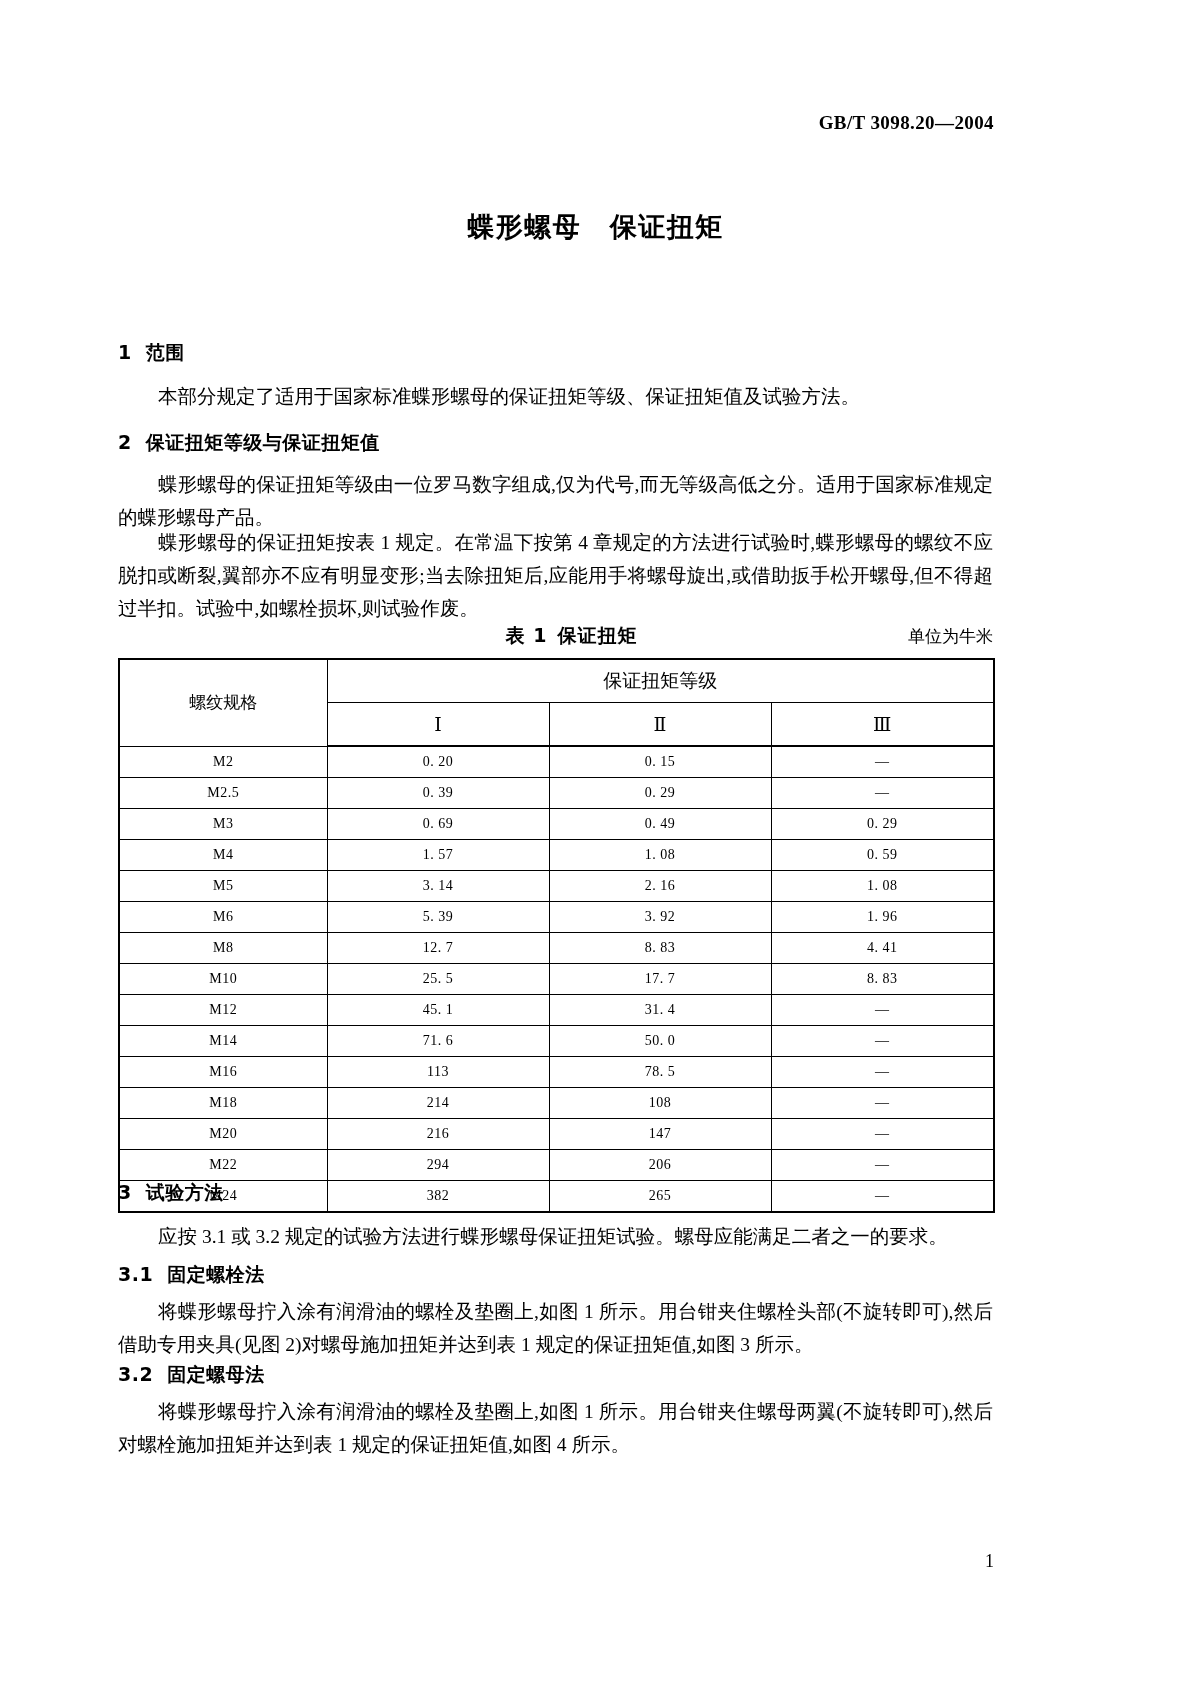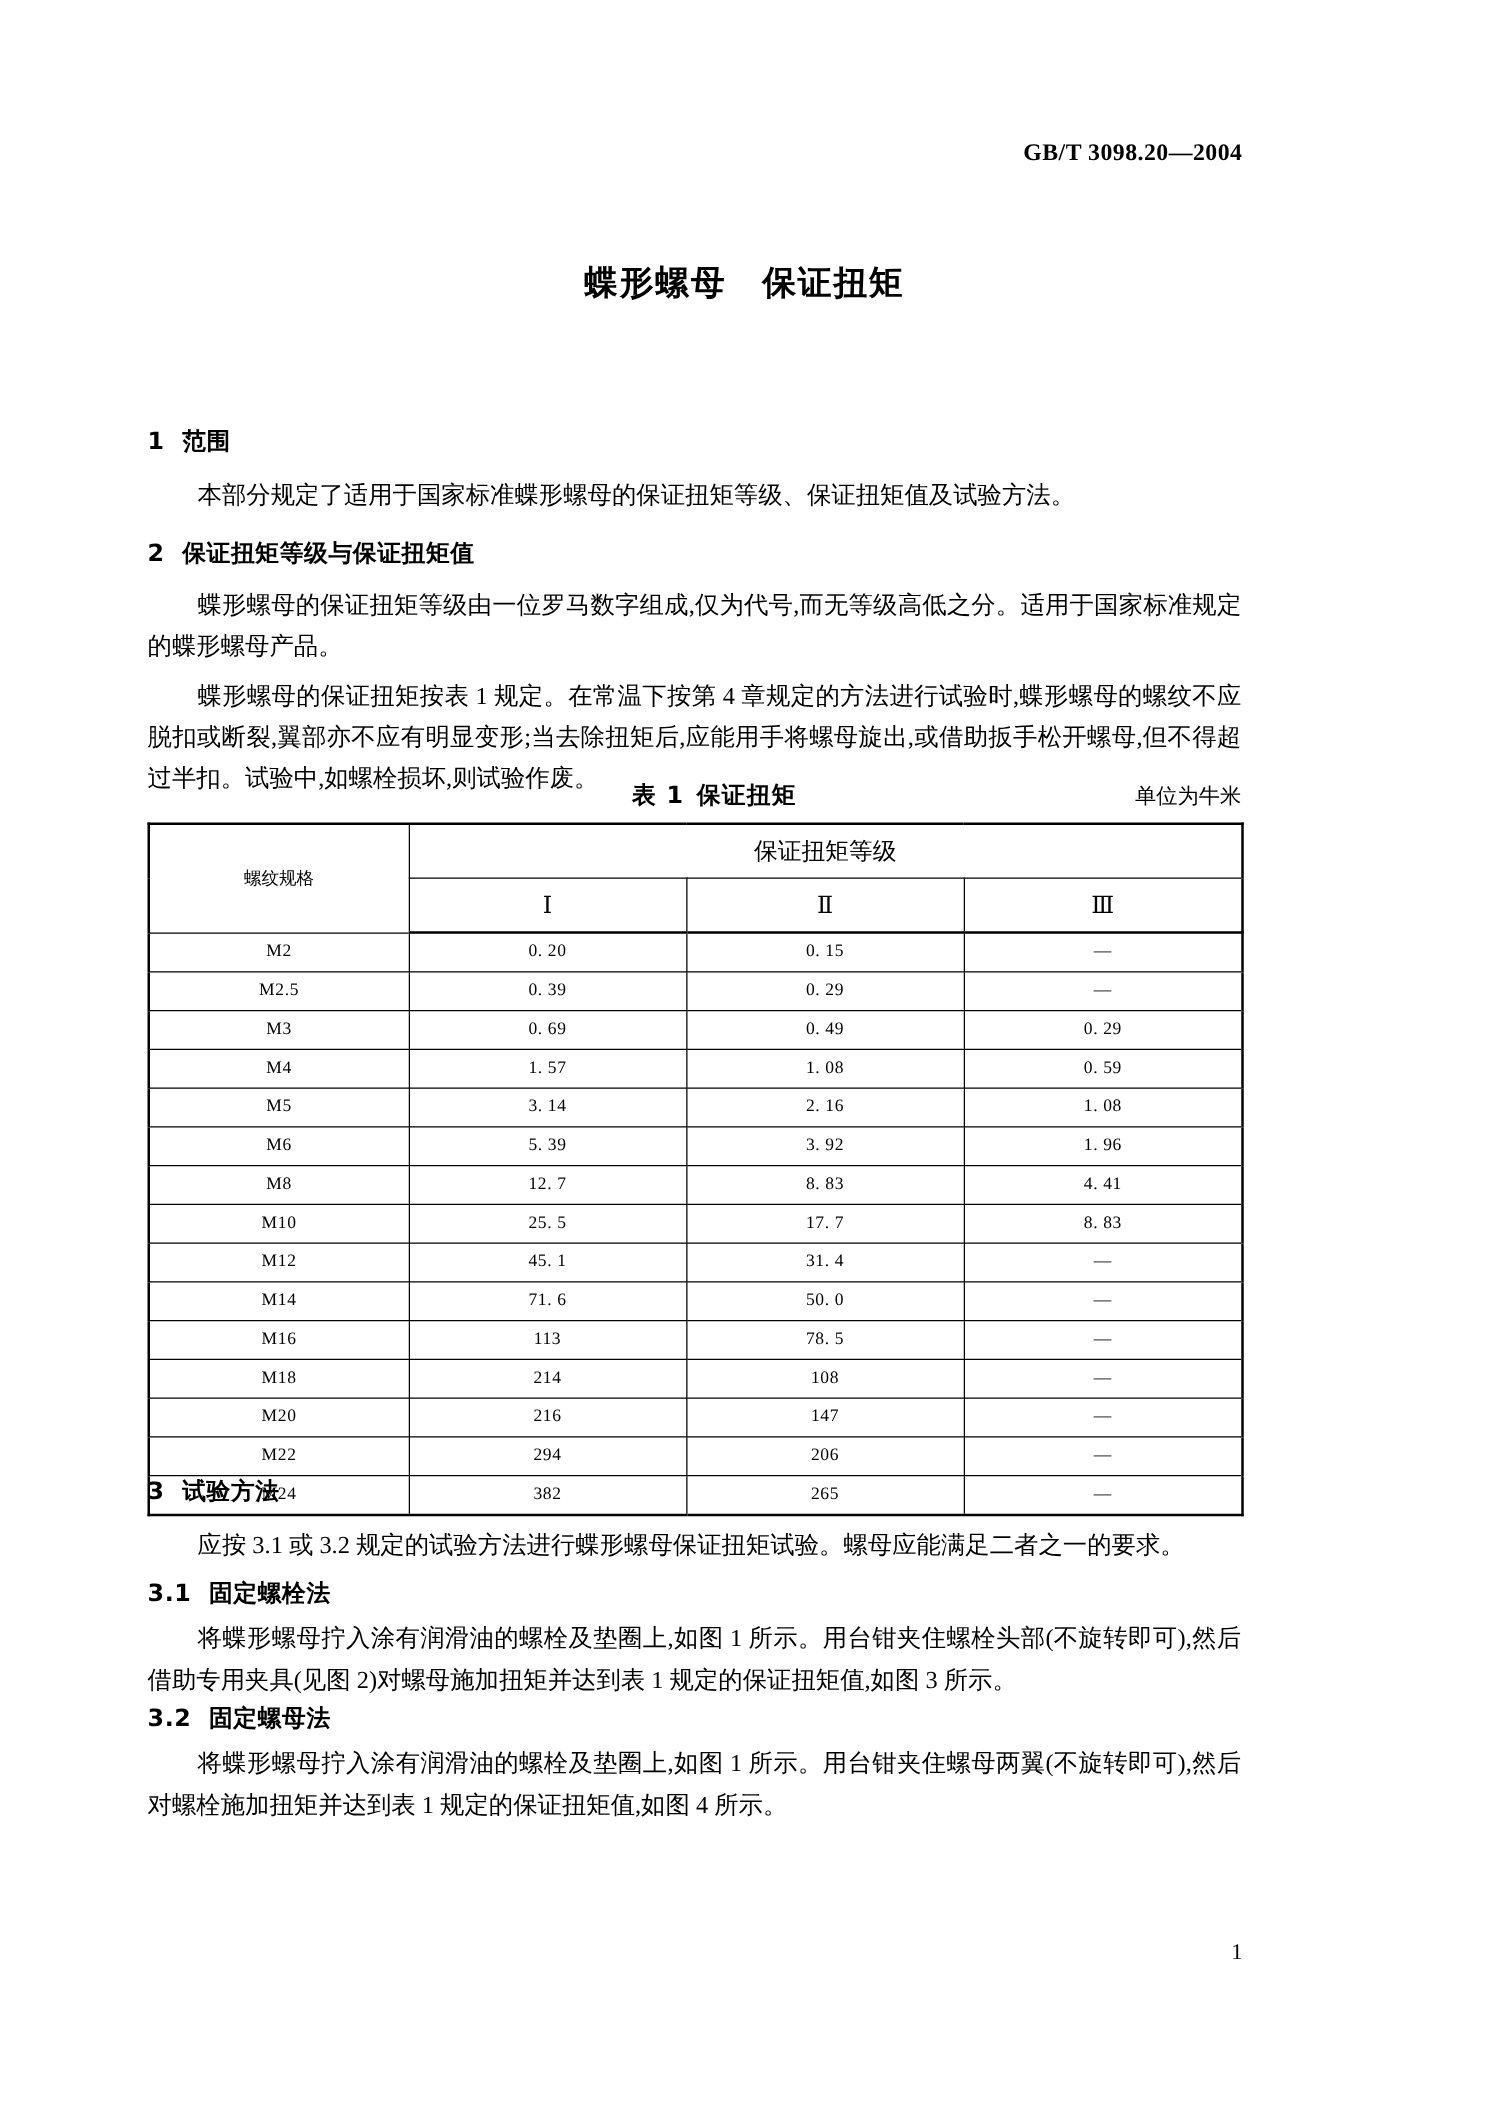--- a/index.html
+++ b/index.html
@@ -65,21 +65,21 @@
     font-size: 19px;
     margin: 0;
     padding: 0;
     letter-spacing: 0.5px;
   }
   .h-sec .num { margin-right: 14px; font-weight: bold; }
   .sec1 { position: absolute; top: 0px; left: 0px; }
   .p1   { position: absolute; top: 40px; left: 0px; width: 875px; }
   .sec2 { position: absolute; top: 90px; left: 0px; }
   .p2   { position: absolute; top: 128px; left: 0px; width: 875px; }
-  .p3   { position: absolute; top: 201px; left: 0px; width: 875px; }
+  .p3   { position: absolute; top: 186px; left: 0px; width: 875px; }
 
   p.body-p {
     margin: 0;
     font-size: 19.5px;
     line-height: 33px;
     text-align: justify;
     text-justify: inter-ideograph;
     letter-spacing: 0px;
   }
   p.body-p.indent { text-indent: 40px; }
@@ -129,21 +129,21 @@
     padding: 0;
     height: 30px;
     vertical-align: middle;
   }
   .torque-table .outer-top td,
   .torque-table .outer-top th { border-top: 2px solid #000; }
   .torque-table td.left-edge, .torque-table th.left-edge { border-left: 2px solid #000; }
   .torque-table td.right-edge, .torque-table th.right-edge { border-right: 2px solid #000; }
   .torque-table tr.last-row td { border-bottom: 2px solid #000; }
   .torque-table th.grade-head { font-size: 19px; height: 42px; font-family: "Liberation Serif", serif; }
-  .torque-table th.spec-head { font-size: 14px; font-family: "Liberation Serif", serif; }
+  .torque-table th.spec-head { font-size: 17px; font-family: "Liberation Serif", serif; }
   .torque-table th.roman { height: 42px; font-size: 19px; }
   .torque-table tr.head-bottom th { border-bottom: 2px solid #000; }
   .torque-table td.cell { height: 30px; font-size: 14px; letter-spacing: 0.5px; }
 
   
   .sec3        { position: absolute; top: 840px; left: 0px; }
   .p4          { position: absolute; top: 880px; left: 0px; width: 875px; }
   .sec31       { position: absolute; top: 922px; left: 0px; }
   .p5          { position: absolute; top: 955px; left: 0px; width: 875px; }
   .sec32       { position: absolute; top: 1022px; left: 0px; }

